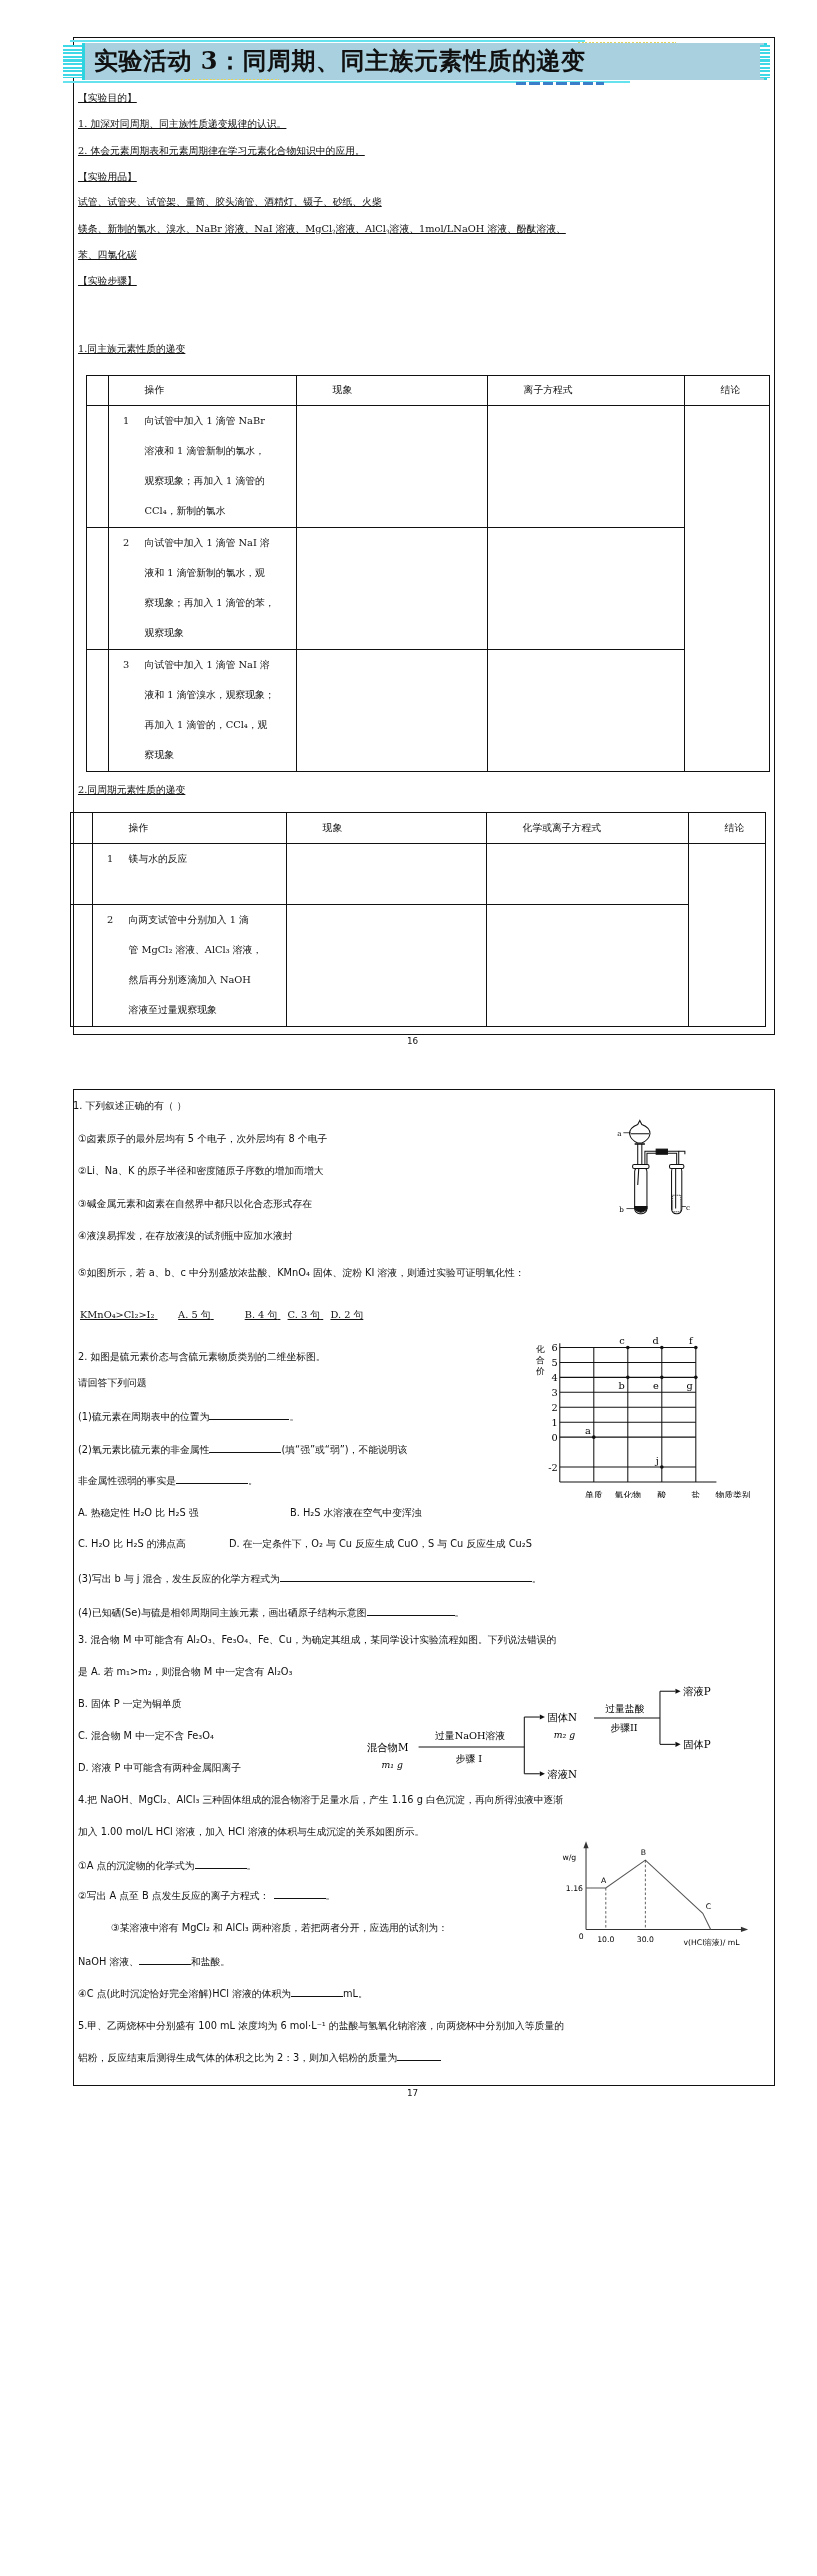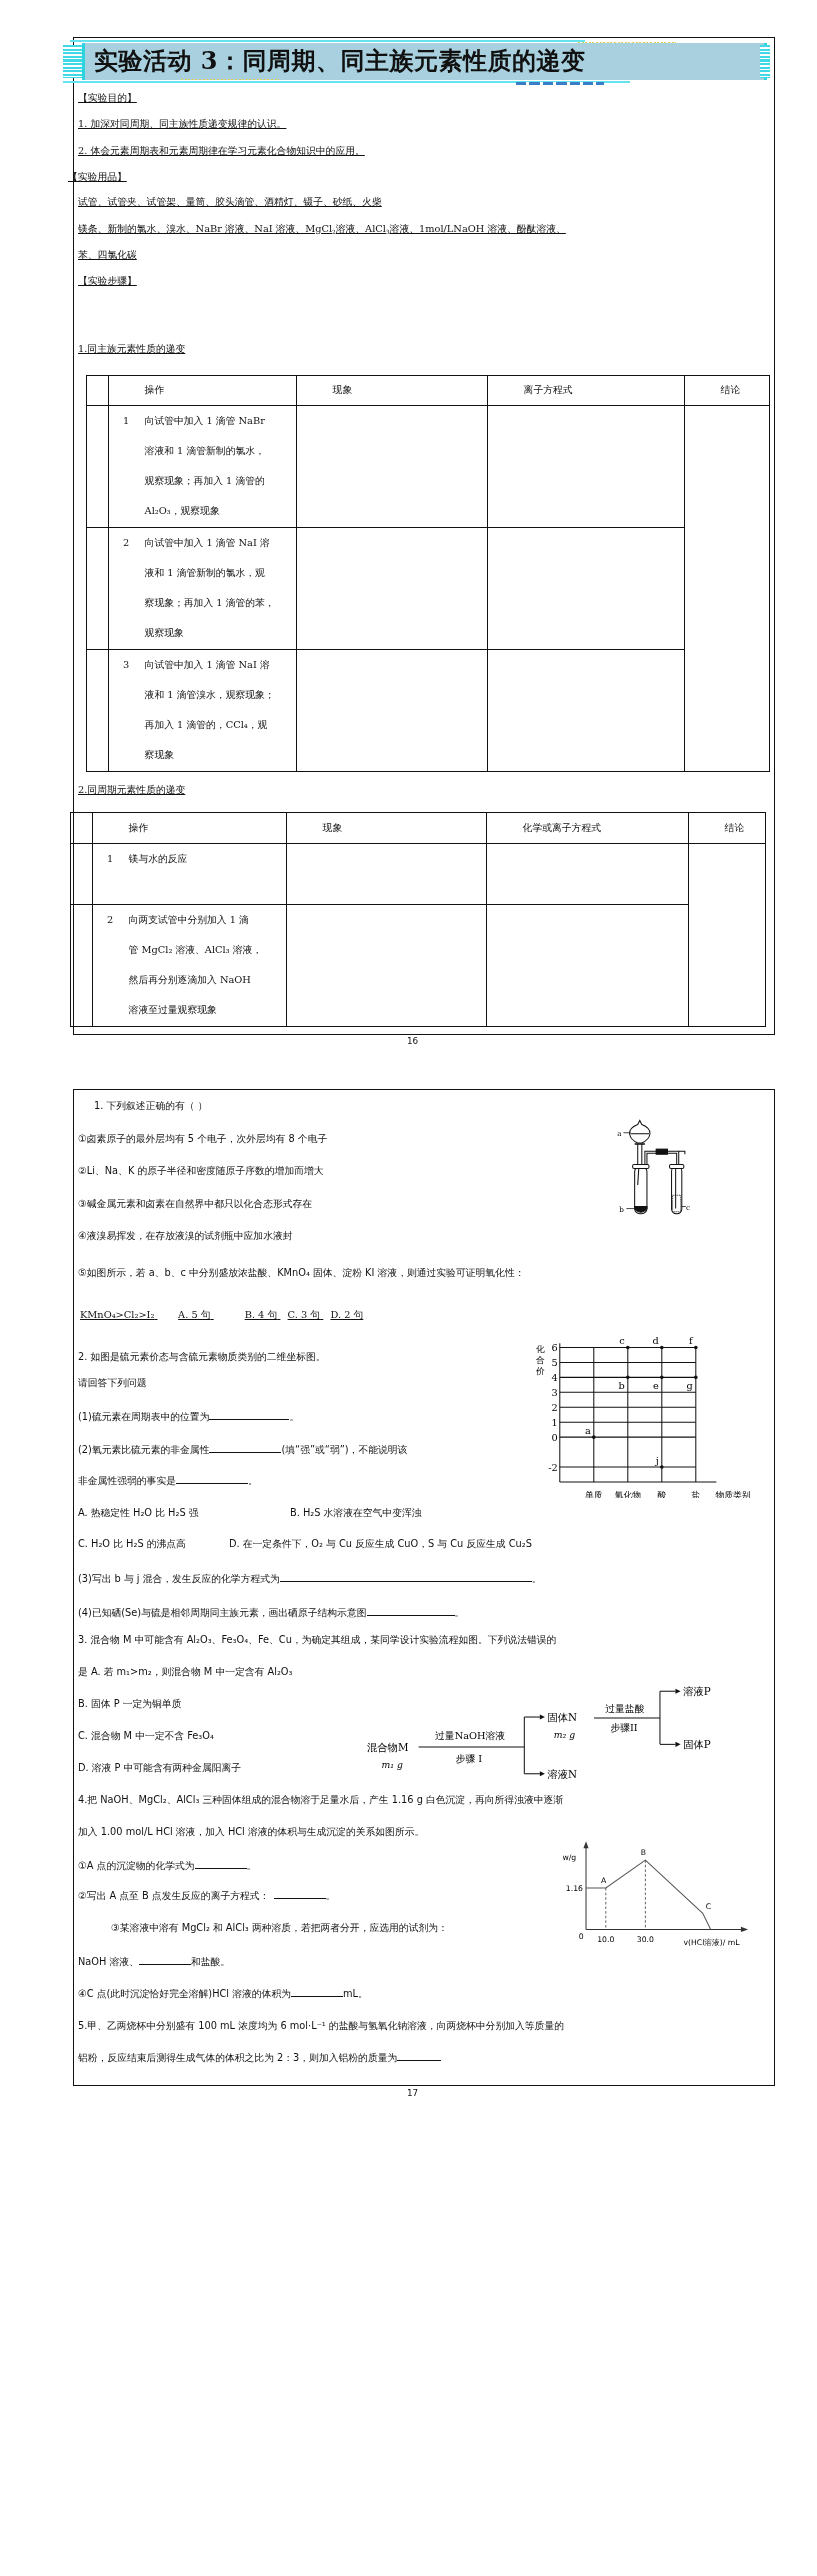--- a/index.html
+++ b/index.html
@@ -57,21 +57,21 @@
   <div class="stripes-r"></div>
   <div class="line-bot"></div>
   <div class="yellow-dash-b"></div>
   <div class="blue-dash"></div>
   <div class="title">实验活动 3：同周期、同主族元素性质的递变</div>
 </div>
 
 <div class="abs t16" style="left:78px;top:92px;">【实验目的】</div>
 <div class="abs t16" style="left:78px;top:118px;">1.  加深对同周期、同主族性质递变规律的认识。</div>
 <div class="abs t16" style="left:78px;top:145px;">2.  体会元素周期表和元素周期律在学习元素化合物知识中的应用。</div>
-<div class="abs t16" style="left:68px;top:171px;">【实验用品】</div>
+<div class="abs t16" style="left:78px;top:171px;">【实验用品】</div>
 <div class="abs t16" style="left:78px;top:196px;">试管、试管夹、试管架、量筒、胶头滴管、酒精灯、镊子、砂纸、火柴</div>
 <div class="abs t16" style="left:78px;top:223px;"><span>镁条、新制的氯水、溴水、NaBr 溶液、NaI 溶液、MgCl</span><span class="sub">2</span><span>溶液、AlCl</span><span class="sub">3</span><span>溶液、1mol/LNaOH 溶液、酚酞溶液、</span></div>
 <div class="abs t16" style="left:78px;top:249px;">苯、四氯化碳</div>
 <div class="abs t16" style="left:78px;top:275px;">【实验步骤】</div>
 <div class="abs t16" style="left:78px;top:343px;">1.同主族元素性质的递变</div>
 
 <table class="grid" id="table1" style="left:86px;top:375px;width:682px;">
   <colgroup>
       <col style="width:21.6px">
       <col style="width:188px">
@@ -86,21 +86,21 @@
     <td>现象</td>
     <td>离子方程式</td>
     <td>结论</td>
   </tr>
   <tr class="bot-thick" style="height:122px;">
     <td class="num">1</td>
     <td>
       <div>向试管中加入 1 滴管 NaBr</div>
       <div>溶液和 1 滴管新制的氯水，</div>
       <div>观察现象；再加入 1 滴管的</div>
-      <div>Al₂O₃，观察现象</div>
+      <div>CCl₄，新制的氯水</div>
     </td>
     <td></td>
     <td></td>
     <td rowspan="3" style="border-bottom:1px solid #111;"></td>
   </tr>
   <tr class="bot-thick" style="height:122px;">
     <td class="num">2</td>
     <td>
       <div>向试管中加入 1 滴管 NaI 溶</div>
       <div>液和 1 滴管新制的氯水，观</div>
@@ -162,21 +162,21 @@
     <td></td>
     <td></td>
   </tr>
 </tbody>
   </table>
 
 <div class="pagenum" style="left:397px;top:1036px;">16</div>
 
 <div class="frame frame17"></div>
 
-<div class="abs t17" style="left:94px;top:1100px;">1. 下列叙述正确的有（      ）</div>
+<div class="abs t17" style="left:73px;top:1100px;">1. 下列叙述正确的有（      ）</div>
 <div class="abs t17" style="left:78px;top:1133px;">①卤素原子的最外层均有 5 个电子，次外层均有 8 个电子</div>
 <div class="abs t17" style="left:78px;top:1165px;">②Li、Na、K 的原子半径和密度随原子序数的增加而增大</div>
 <div class="abs t17" style="left:78px;top:1198px;">③碱金属元素和卤素在自然界中都只以化合态形式存在</div>
 <div class="abs t17" style="left:78px;top:1230px;">④液溴易挥发，在存放液溴的试剂瓶中应加水液封</div>
 <div class="abs t17" style="left:78px;top:1267px;">⑤如图所示，若 a、b、c 中分别盛放浓盐酸、KMnO₄ 固体、淀粉 KI 溶液，则通过实验可证明氧化性：</div>
 <div class="abs t16" style="left:80px;top:1309px;">
   <span>KMnO₄&gt;Cl₂&gt;I₂</span>
   <span style="margin-left:20.6px;">A. 5 句</span>
   <span style="margin-left:31px;">B. 4 句</span>
   <span style="margin-left:7.2px;">C. 3 句</span>

